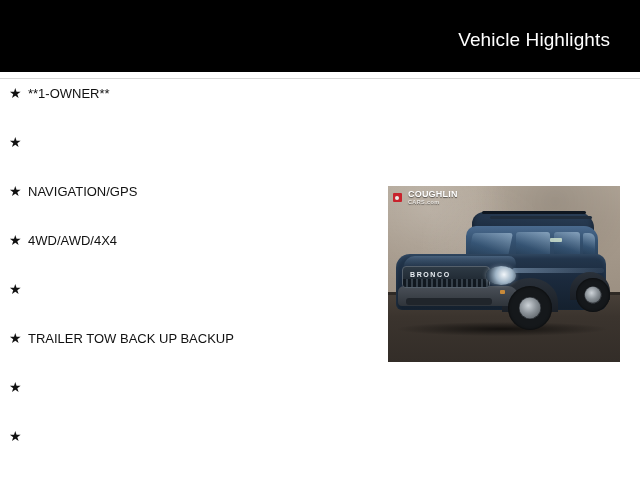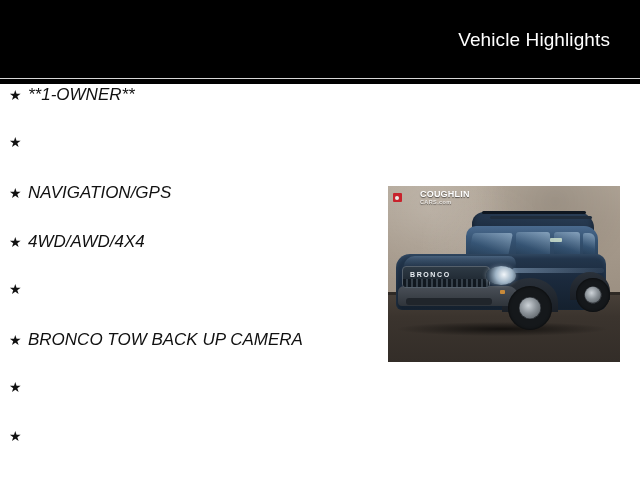--- a/index.html
+++ b/index.html
@@ -15,21 +15,21 @@
     font-family: "Liberation Sans", sans-serif;
     -webkit-font-smoothing: antialiased;
   }
 
   
   .header-banner {
     position: absolute;
     left: 0;
     top: 0;
     width: 640px;
-    height: 84px;
+    height: 72px;
     background: #000000;
     box-sizing: border-box;
   }
   .header-title {
     position: absolute;
     right: 30px;
     top: 29px;
     color: #ffffff;
     font-size: 19px;
     font-weight: 400;
@@ -66,24 +66,23 @@
     display: inline-block;
     width: 19px;
     flex: 0 0 19px;
     color: #111111;
     font-size: 14px;
     line-height: 1;
     text-align: left;
   }
   .highlight-text {
     color: #111111;
-    font-size: 17px;
+    font-size: 13px;
     line-height: 1.1;
     white-space: nowrap;
-    font-style: italic;
   }
 
   
   .vehicle-photo {
     position: absolute;
     left: 388px;
     top: 186px;
     width: 232px;
     height: 176px;
     overflow: hidden;
@@ -290,21 +289,21 @@
     background: radial-gradient(ellipse at 50% 50%, rgba(0,0,0,0.65) 0%, rgba(0,0,0,0) 72%);
   }
 
   
   .dealer-watermark {
     position: absolute;
     left: 5px;
     top: 4px;
     display: flex;
     align-items: center;
-    gap: 18px;
+    gap: 6px;
   }
   .watermark-mark {
     width: 9px;
     height: 9px;
     background: #c8232c;
     border-radius: 1px;
     flex: 0 0 9px;
     position: relative;
   }
   .watermark-mark::after {
@@ -360,21 +359,21 @@
   </li>
   <li class="highlight-item">
     <span class="bullet-star">★</span>
     <span class="highlight-text">4WD/AWD/4X4</span>
   </li>
   <li class="highlight-item">
     <span class="bullet-star">★</span>
   </li>
   <li class="highlight-item">
     <span class="bullet-star">★</span>
-    <span class="highlight-text">BRONCO TOW BACK UP CAMERA</span>
+    <span class="highlight-text">TRAILER TOW BACK UP BACKUP</span>
   </li>
   <li class="highlight-item">
     <span class="bullet-star">★</span>
   </li>
   <li class="highlight-item">
     <span class="bullet-star">★</span>
   </li>
 </ul>
 
 <div class="vehicle-photo">

